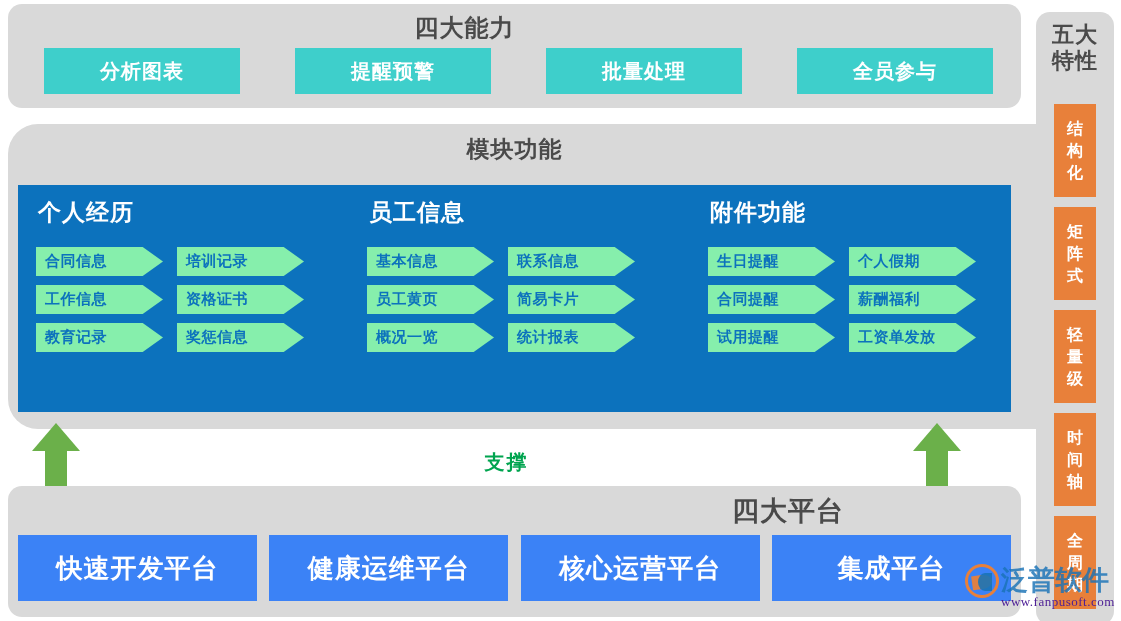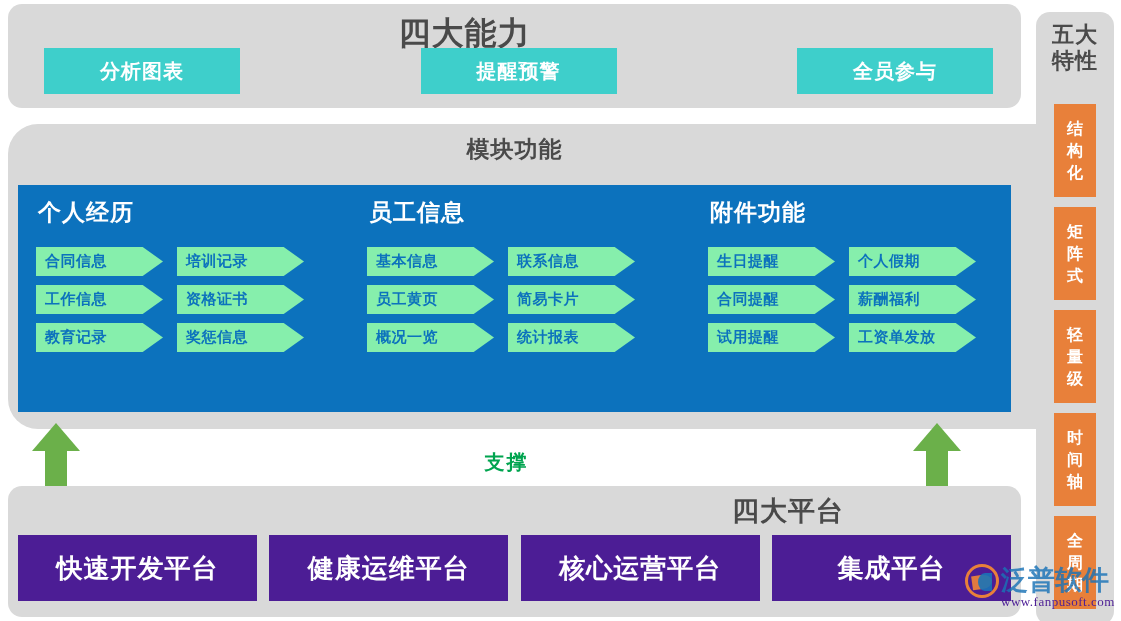--- a/index.html
+++ b/index.html
@@ -16,21 +16,21 @@
   .panel{
     position:absolute;
     background:#d9d9d9;
     border-radius:14px;
   }
 
   
   #cap-panel{left:8px;top:4px;width:1013px;height:104px;}
   #cap-title{
     position:absolute;left:0;top:8px;width:913px;
-    text-align:center;font-size:32px;font-weight:bold;color:#4a4a4a;
+    text-align:center;font-size:24px;font-weight:bold;color:#4a4a4a;
     letter-spacing:1px;
   }
   #cap-row{
     position:absolute;left:28px;top:44px;width:957px;height:46px;
     display:flex;justify-content:space-between;
   }
   .cap-item{
     width:196px;height:46px;background:#3ecfcb;
     display:flex;align-items:center;justify-content:center;
     color:#ffffff;font-size:20px;font-weight:bold;letter-spacing:1px;margin-left:8px;
@@ -93,21 +93,21 @@
   #plat-title{
     position:absolute;left:0;top:7px;width:836px;
     text-align:right;font-size:27px;font-weight:bold;color:#4a4a4a;
     letter-spacing:1px;
   }
   #plat-row{
     position:absolute;left:10px;top:49px;width:993px;height:66px;
     display:flex;justify-content:space-between;
   }
   .plat-item{
-    width:239px;height:66px;background:#4c1d95;
+    width:239px;height:66px;background:#3b82f6;
     display:flex;align-items:center;justify-content:center;
     color:#ffffff;font-size:26px;font-weight:bold;letter-spacing:1px;
   }
 
   
   #side-panel{left:1036px;top:12px;width:78px;height:613px;border-radius:14px;}
   #side-title{
     position:absolute;left:0;top:10px;width:78px;
     text-align:center;font-size:22px;font-weight:bold;color:#4a4a4a;
     line-height:26px;letter-spacing:1px;
@@ -157,20 +157,21 @@
 </head>
 <body>
 
 <div id="root">
 
   <div class="panel" id="cap-panel">
     <div id="cap-title">四大能力</div>
     <div id="cap-row">
       <div class="cap-item">分析图表</div>
       <div class="cap-item">提醒预警</div>
+      <div class="cap-item">批量处理</div>
       <div class="cap-item">全员参与</div>
     </div>
   </div>
 
   <div class="panel" id="mod-panel">
     <div id="mod-title">模块功能</div>
     <div id="mod-row">
 
       <div class="mod-card">
         <div class="mod-card-title">个人经历</div>

